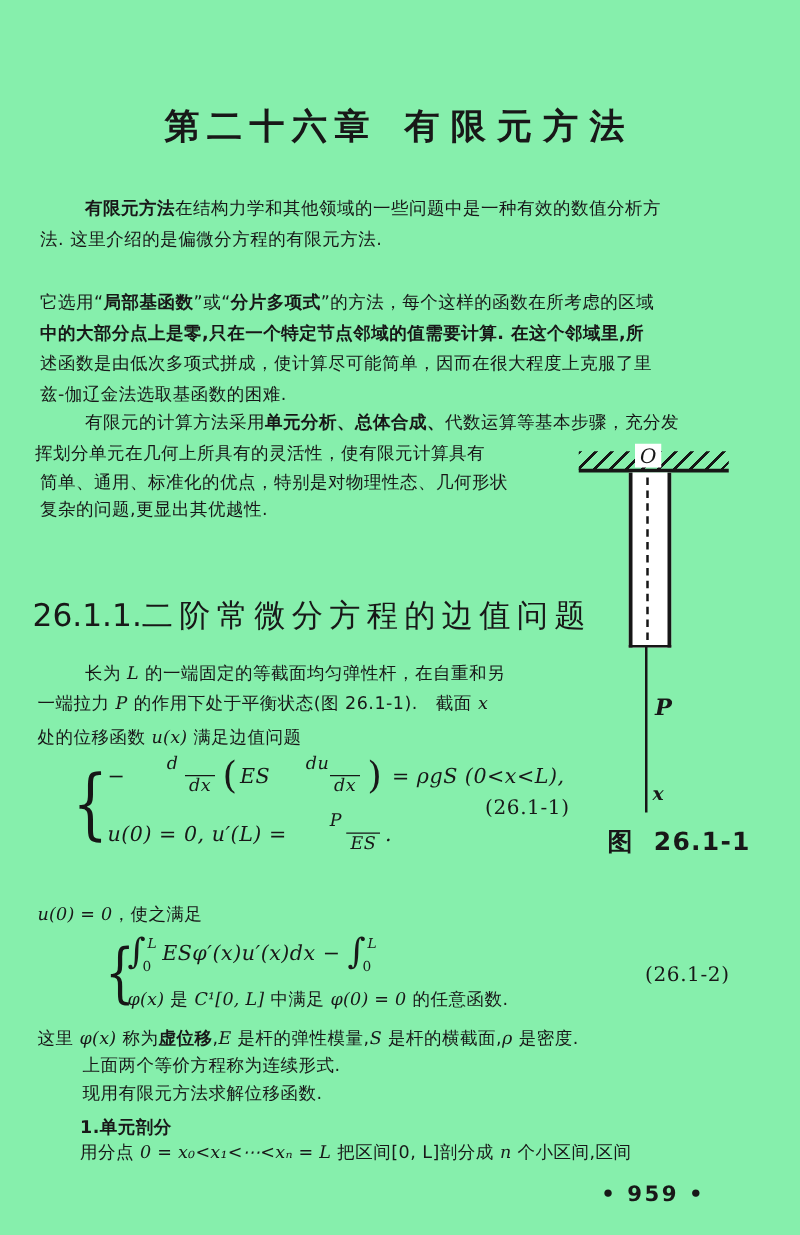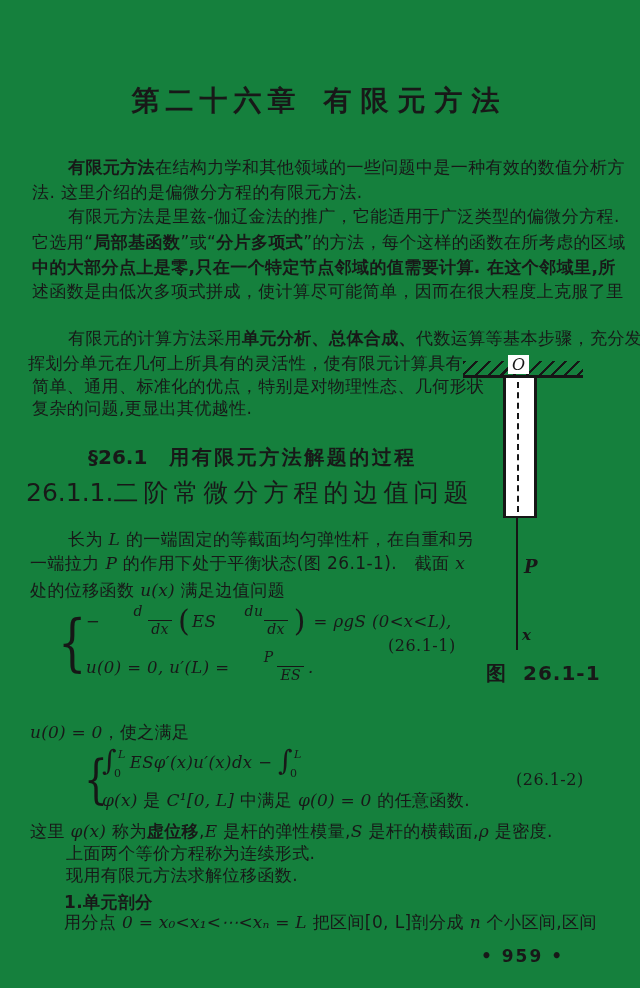--- a/index.html
+++ b/index.html
@@ -1,21 +1,21 @@
 <!DOCTYPE html>
 <html><head>
 <meta charset="utf-8">
 <style>
   html,body { margin:0; padding:0; background:#ffffff; }
   .page {
-    position:relative; width:640px; height:988px; background:#15803d;
+    position:relative; width:640px; height:988px; background:#86efac;
     font-family:"DejaVu Sans", sans-serif; color:#181818; overflow:hidden;
   }
   .line {
-    position:absolute; font-size:17px; line-height:24px;
+    position:absolute; font-size:14px; line-height:24px;
     letter-spacing:0.4px; white-space:nowrap;
   }
   .b  { font-weight:bold; }
   .m  { font-family:"DejaVu Serif", serif; font-style:italic; letter-spacing:0.2px; }
   .ls { letter-spacing:5px; }
   .hgap { margin-left:22px; letter-spacing:2.5px; }
   .t1 { letter-spacing:6px; }
   .tgap { margin-left:22px; letter-spacing:9px; }
   .title {
     position:absolute; top:82px; left:0; width:640px; text-align:center;
@@ -64,32 +64,29 @@
 </style>
 </head>
 <body>
 
 <div class="page">
 
   <div class="title"><span class="t1">第二十六章</span><span class="t1 tgap">有限元方法</span></div>
 
   <div class="line" style="top:155px;left:68px;"><span class="b">有限元方法</span><span>在结构力学和其他领域的一些问题中是一种有效的数值分析方</span></div>
   <div class="line" style="top:180px;left:32px;"><span>法. 这里介绍的是偏微分方程的有限元方法.</span></div>
-  <div class="line" style="top:204px;left:68px;"><span>有限元方法是里兹-伽辽金法的推广，它能适用于广泛类型的偏微分方程.</span></div>
   <div class="line" style="top:230px;left:32px;"><span>它选用“</span><span class="b">局部基函数</span><span>”或“</span><span class="b">分片多项式</span><span>”的方法，每个这样的函数在所考虑的区域</span></div>
   <div class="line" style="top:255px;left:32px;font-weight:bold;"><span>中的大部分点上是零,只在一个特定节点邻域的值需要计算. 在这个邻域里,所</span></div>
   <div class="line" style="top:279px;left:32px;"><span>述函数是由低次多项式拼成，使计算尽可能简单，因而在很大程度上克服了里</span></div>
+  <div class="line" style="top:304px;left:32px;"><span>兹-伽辽金法选取基函数的困难.</span></div>
   <div class="line" style="top:326px;left:68px;"><span>有限元的计算方法采用</span><span class="b">单元分析、总体合成、</span><span>代数运算等基本步骤，充分发</span></div>
   <div class="line" style="top:351px;left:28px;"><span>挥划分单元在几何上所具有的灵活性，使有限元计算具有</span></div>
   <div class="line" style="top:374px;left:32px;"><span>简单、通用、标准化的优点，特别是对物理性态、几何形状</span></div>
   <div class="line" style="top:396px;left:32px;"><span>复杂的问题,更显出其优越性.</span></div>
 
-  <div class="heading">
-    <span>§26.1</span><span class="hgap">用有限元方法解题的过程</span>
-  </div>
   <div class="subheading">
     <span>26.1.1.</span><span class="ls">二阶常微分方程的边值问题</span>
   </div>
 
   <div class="line" style="top:527px;left:68px;"><span>长为 </span><span class="m">L</span><span> 的一端固定的等截面均匀弹性杆，在自重和另</span></div>
   <div class="line" style="top:551px;left:30px;"><span>一端拉力 </span><span class="m">P</span><span> 的作用下处于平衡状态(图 26.1-1).　截面 </span><span class="m">x</span></div>
   <div class="line" style="top:578px;left:30px;"><span>处的位移函数 </span><span class="m">u(x)</span><span> 满足边值问题</span></div>
 
   <div>
     <span class="brace" style="left:58px;top:600px;font-size:62px;line-height:86px;">{</span>

